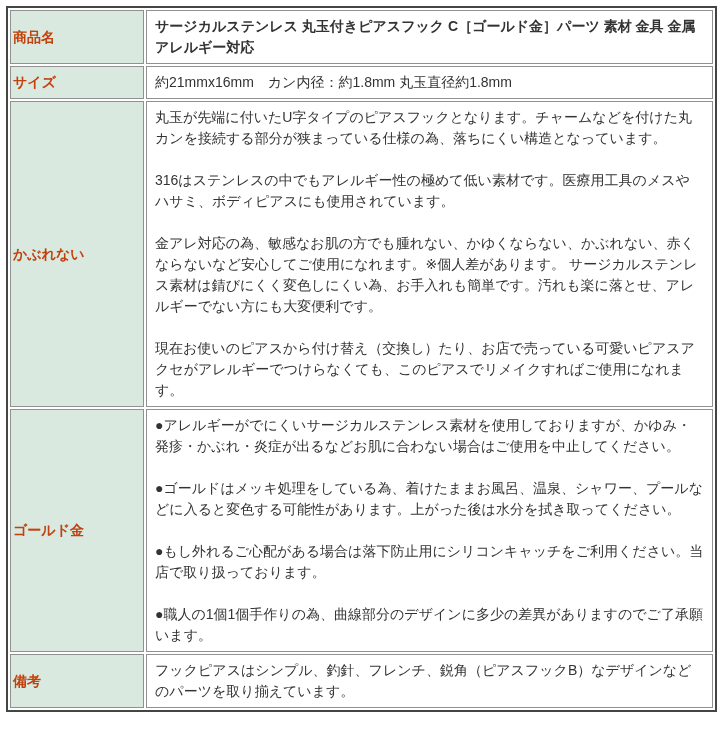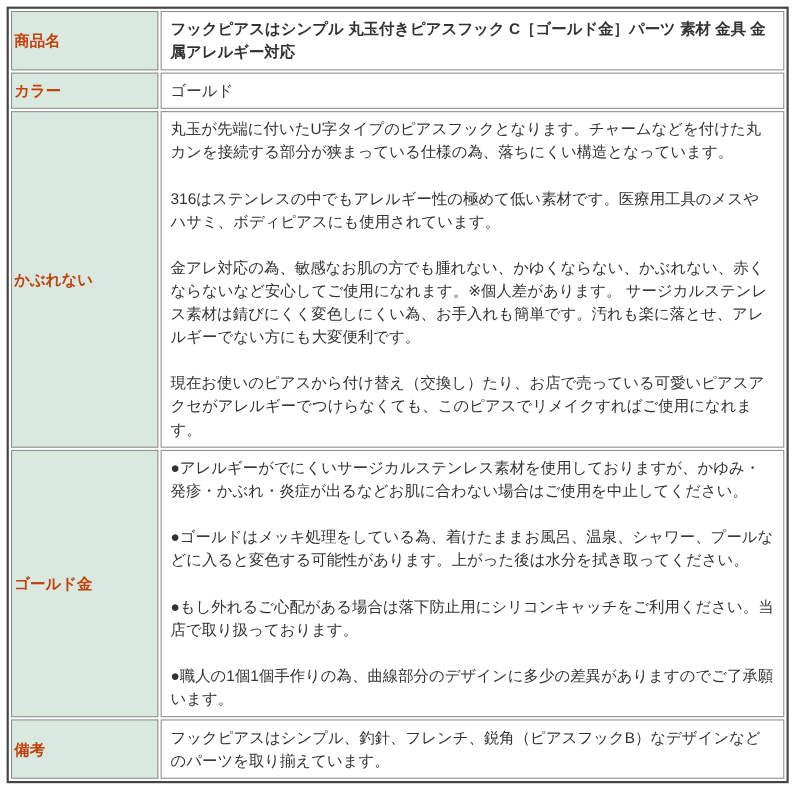--- a/index.html
+++ b/index.html
@@ -55,25 +55,25 @@
 <body>
 
 <table class="spec-table">
   <colgroup>
     <col class="label-col">
     <col>
   </colgroup>
   <tbody>
     <tr class="row-product-name">
       <th>商品名</th>
-      <td>フックピアスはシンプル 丸玉付きピアスフック C［ゴールド金］パーツ 素材 金具 金属アレルギー対応</td>
+      <td>サージカルステンレス 丸玉付きピアスフック C［ゴールド金］パーツ 素材 金具 金属アレルギー対応</td>
     </tr>
     <tr>
-      <th>カラー</th>
-      <td>ゴールド</td>
+      <th>サイズ</th>
+      <td>約21mmx16mm　カン内径：約1.8mm 丸玉直径約1.8mm</td>
     </tr>
     <tr>
       <th>かぶれない</th>
       <td>丸玉が先端に付いたU字タイプのピアスフックとなります。チャームなどを付けた丸カンを接続する部分が狭まっている仕様の為、落ちにくい構造となっています。
 
 316はステンレスの中でもアレルギー性の極めて低い素材です。医療用工具のメスやハサミ、ボディピアスにも使用されています。
 
 金アレ対応の為、敏感なお肌の方でも腫れない、かゆくならない、かぶれない、赤くならないなど安心してご使用になれます。※個人差があります。 サージカルステンレス素材は錆びにくく変色しにくい為、お手入れも簡単です。汚れも楽に落とせ、アレルギーでない方にも大変便利です。
 
 現在お使いのピアスから付け替え（交換し）たり、お店で売っている可愛いピアスアクセがアレルギーでつけらなくても、このピアスでリメイクすればご使用になれます。</td>

